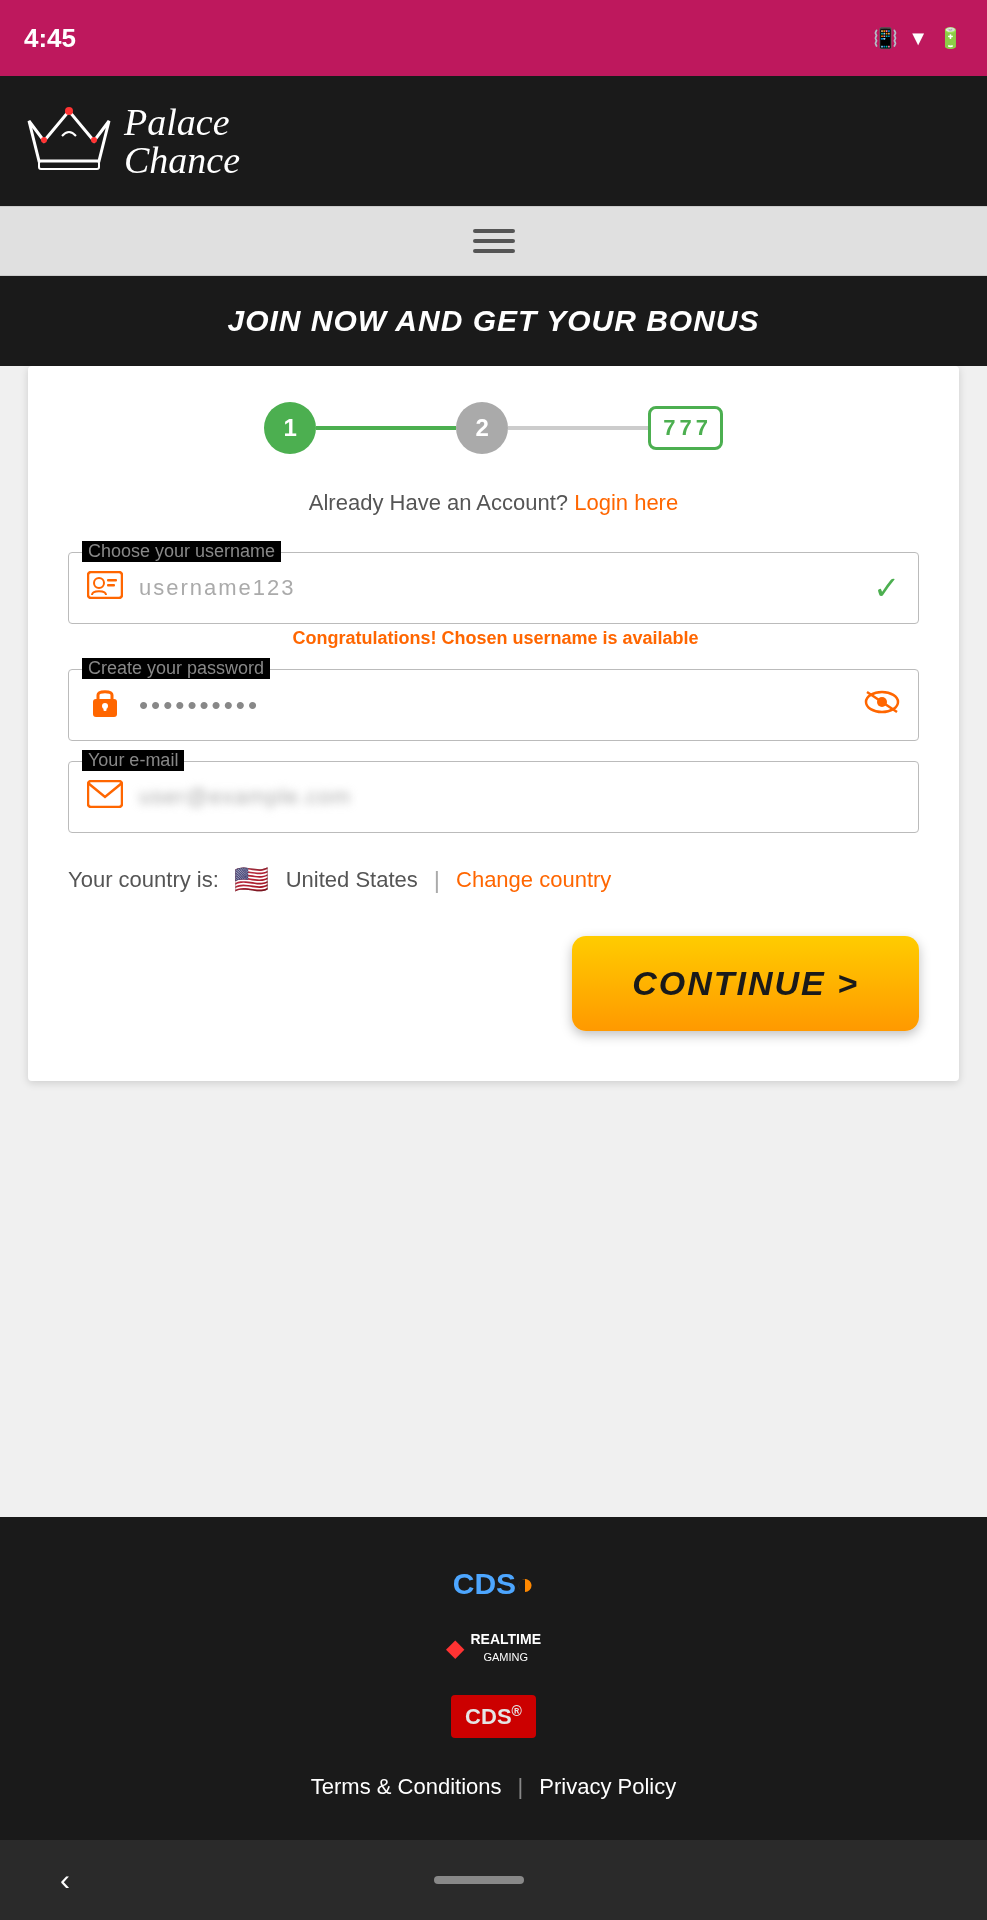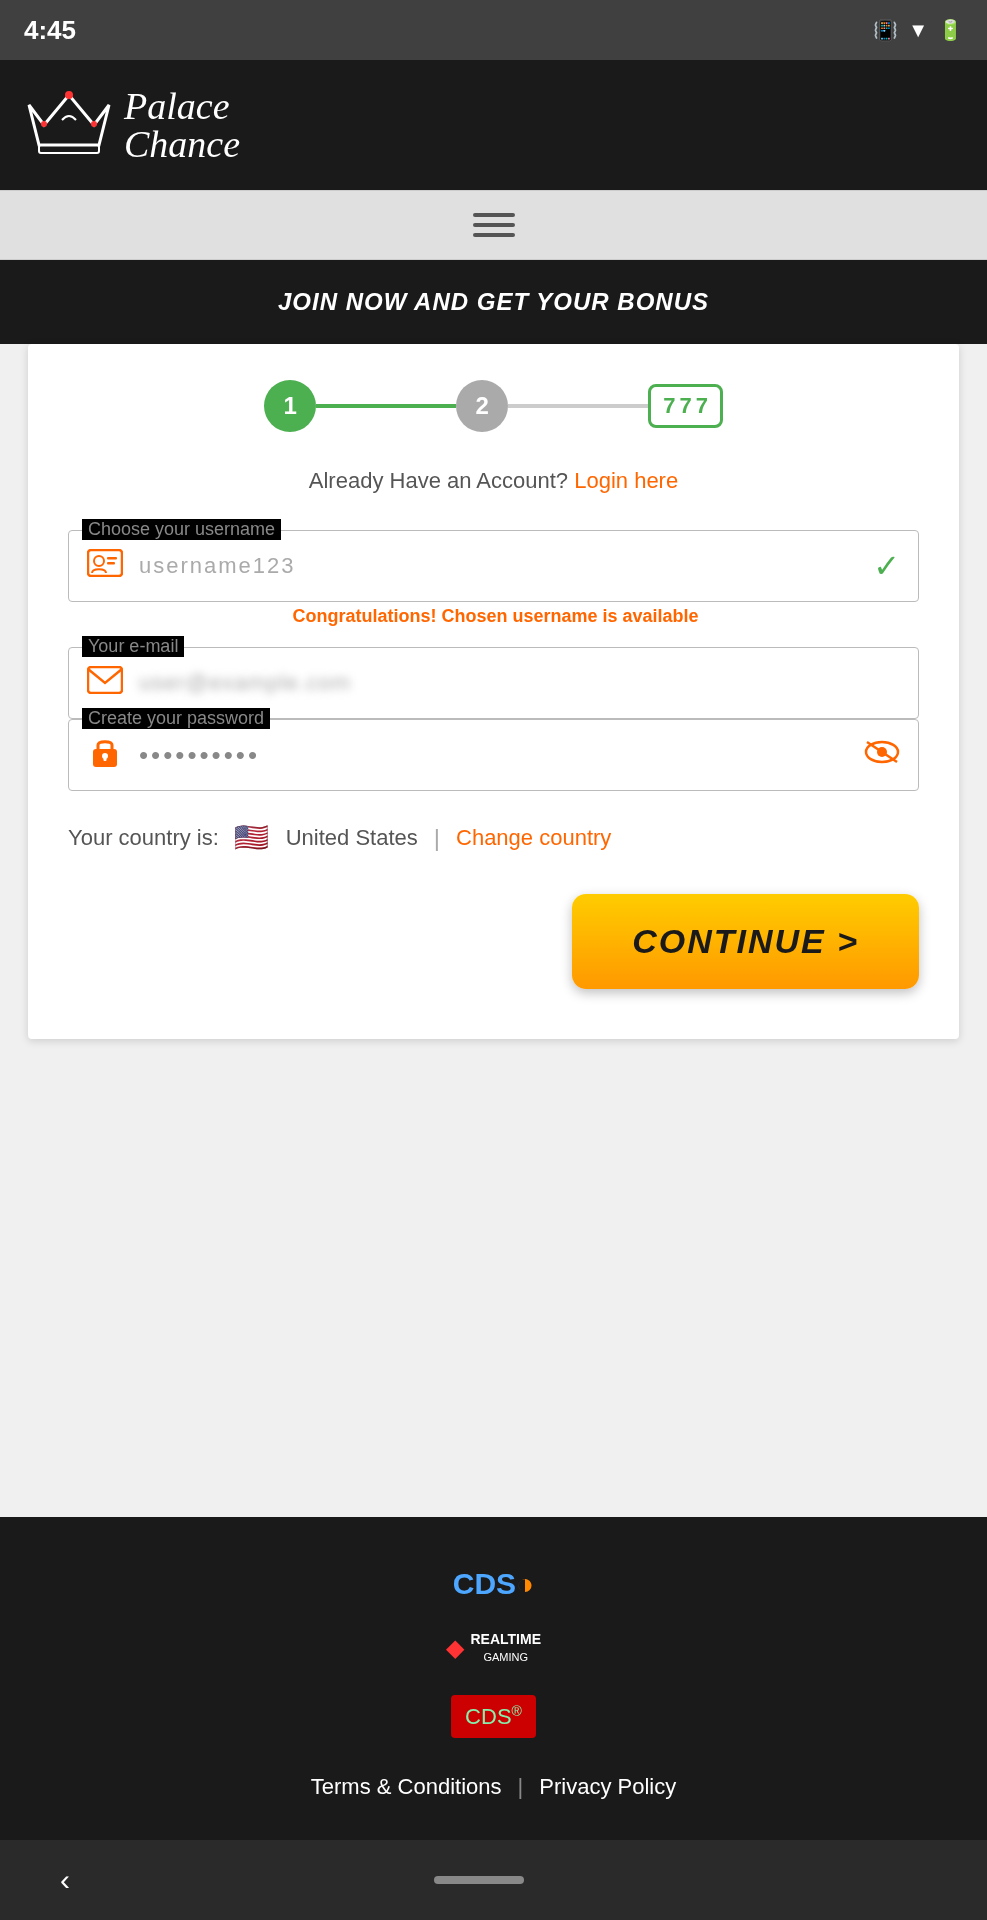--- a/index.html
+++ b/index.html
@@ -8,22 +8,22 @@
       width: 987px;
       min-height: 1920px;
       background: #1a1a1a;
       font-family: Arial, sans-serif;
       display: flex;
       flex-direction: column;
     }
 
     
     .status-bar {
-      background: #404040;
-      height: 60px;
+      background: #be185d;
+      height: 76px;
       display: flex;
       align-items: center;
       justify-content: space-between;
       padding: 0 24px;
     }
     .status-time {
       color: white;
       font-size: 26px;
       font-weight: bold;
     }
@@ -75,21 +75,21 @@
     }
 
     
     .join-banner {
       background: #1a1a1a;
       padding: 28px 20px;
       text-align: center;
     }
     .join-banner-text {
       color: white;
-      font-size: 24px;
+      font-size: 30px;
       font-weight: 900;
       letter-spacing: 1px;
       text-transform: uppercase;
       font-style: italic;
     }
 
     
     .card {
       background: white;
       margin: 0 28px;
@@ -300,23 +300,23 @@
       color: white;
       font-weight: bold;
       line-height: 1.2;
     }
     .rtg-small {
       font-size: 11px;
       font-weight: normal;
     }
     .footer-logo-cds2 {
       background: #cc0000;
-      color: #86efac;
-      font-size: 22px;
-      font-weight: normal;
+      color: #e5e5e5;
+      font-size: 22px;
+      font-weight: bold;
       padding: 8px 14px;
       border-radius: 4px;
     }
     .footer-links {
       display: flex;
       align-items: flex-start;
       justify-content: center;
       gap: 16px;
     }
     .footer-link {
@@ -454,33 +454,20 @@
             <rect x="20" y="13" width="8" height="2.5" rx="1" fill="#ff6600"></rect>
             <path d="M5 24 C5 19 19 19 19 24" stroke="#ff6600" stroke-width="2" fill="none"></path>
           </svg>
         </span>
         <input class="field-input" type="text" style="color: rgb(170, 170, 170); letter-spacing: 2px;" value="username123">
         <span class="field-check">✓</span>
       </div>
       <div class="success-message">
         <span>Congratulations!</span>
         <span>Chosen username is available</span>
-      </div>
-    </div>
-
-    <div class="field-group" style="margin-bottom:0;">
-      <span class="field-label">Your e-mail</span>
-      <div class="field-input-wrapper">
-        <span class="field-icon">
-          <svg width="36" height="28" viewBox="0 0 36 28" fill="none">
-            <rect x="1" y="1" width="34" height="26" rx="3" stroke="#ff6600" stroke-width="2.5" fill="none"></rect>
-            <polyline points="1,3 18,17 35,3" stroke="#ff6600" stroke-width="2.5" fill="none"></polyline>
-          </svg>
-        </span>
-        <input class="field-input" type="email" value="user@example.com" style="color: rgb(170, 170, 170); filter: blur(4px);">
       </div>
     </div>
 
     <div class="field-group">
       <span class="field-label">Create your password</span>
       <div class="field-input-wrapper">
         <span class="field-icon">
           <svg width="28" height="34" viewBox="0 0 28 34" fill="none">
             <rect x="2" y="14" width="24" height="18" rx="3" fill="#ff6600"></rect>
             <path d="M7 14 V10 C7 5.6 21 5.6 21 10 V14" stroke="#ff6600" stroke-width="3" fill="none"></path>
@@ -492,20 +479,33 @@
         <span class="field-eye">
           <svg width="36" height="26" viewBox="0 0 36 26" fill="none">
             <ellipse cx="18" cy="13" rx="16" ry="10" stroke="#ff6600" stroke-width="2.5"></ellipse>
             <circle cx="18" cy="13" r="5" fill="#ff6600"></circle>
             <line x1="3" y1="3" x2="33" y2="23" stroke="#ff6600" stroke-width="2.5"></line>
           </svg>
         </span>
       </div>
     </div>
 
+    <div class="field-group" style="margin-bottom:0;">
+      <span class="field-label">Your e-mail</span>
+      <div class="field-input-wrapper">
+        <span class="field-icon">
+          <svg width="36" height="28" viewBox="0 0 36 28" fill="none">
+            <rect x="1" y="1" width="34" height="26" rx="3" stroke="#ff6600" stroke-width="2.5" fill="none"></rect>
+            <polyline points="1,3 18,17 35,3" stroke="#ff6600" stroke-width="2.5" fill="none"></polyline>
+          </svg>
+        </span>
+        <input class="field-input" type="email" value="user@example.com" style="color: rgb(170, 170, 170); filter: blur(4px);">
+      </div>
+    </div>
+
     <div class="country-row">
       <span>Your country is:</span>
       <span class="flag-emoji">🇺🇸</span>
       <span>United States</span>
       <span class="divider">|</span>
       <a class="change-country-link">Change country</a>
     </div>
 
     <div class="continue-button">
       <button class="btn-continue">CONTINUE &gt;</button>

